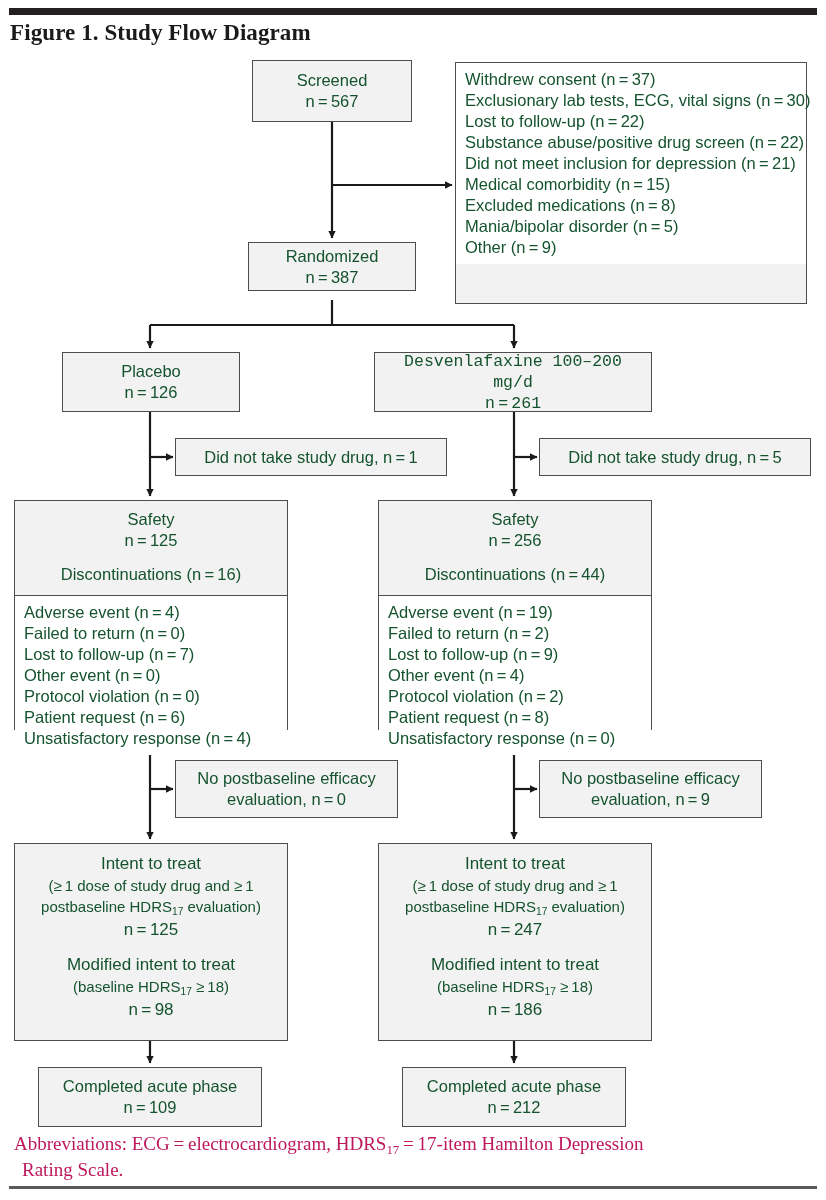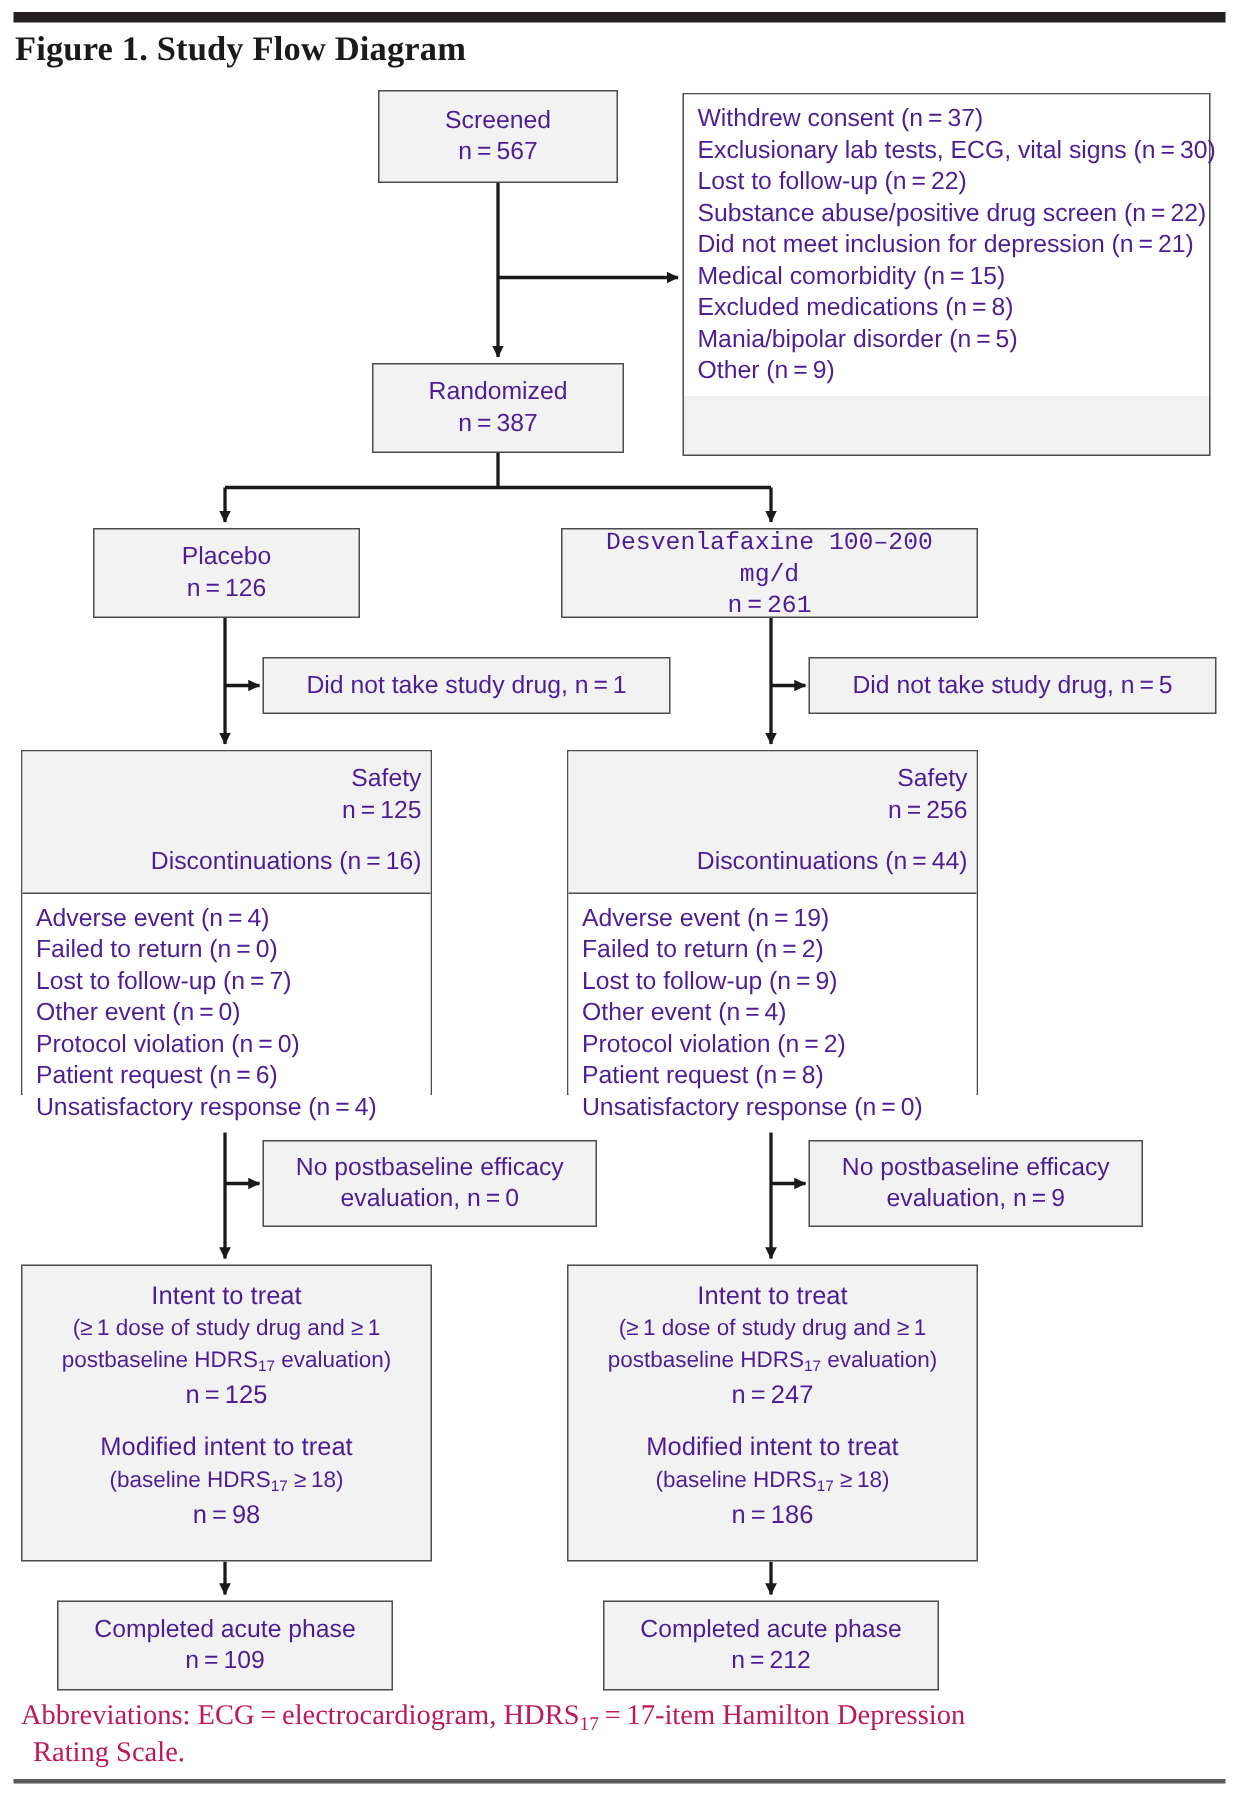--- a/index.html
+++ b/index.html
@@ -57,26 +57,26 @@
   sub { font-size: 0.68em; vertical-align: baseline; position: relative; top: 0.28em; }
 
   
   .box {
     position: absolute;
     box-sizing: border-box;
     border: 1.6px solid #4d4d4d;
     background: #f2f2f2;
     font-size: 16.5px;
     line-height: 21px;
-    color: #4c1d95;
+    color: #14532d;
   }
   .box .hdr {
     box-sizing: border-box;
     background: #f2f2f2;
-    text-align: right;
+    text-align: center;
     padding: 7px 6px 8px 6px;
     border-bottom: 1.4px solid #4d4d4d;
   }
   .box .hdr.left {
     text-align: left;
     padding: 5px 8px 6px 9px;
   }
   .box .listbody {
     box-sizing: border-box;
     background: #ffffff;
@@ -163,21 +163,21 @@
       <div>Lost to follow-up (n = 22)</div>
       <div>Substance abuse/positive drug screen (n = 22)</div>
       <div>Did not meet inclusion for depression (n = 21)</div>
       <div>Medical comorbidity (n = 15)</div>
       <div>Excluded medications (n = 8)</div>
       <div>Mania/bipolar disorder (n = 5)</div>
       <div>Other (n = 9)</div>
     </div>
   </div>
 
-  <div class="box" style="left:248px; top:242px; width:168px; height:60px;">
+  <div class="box" style="left:248px; top:242px; width:168px; height:49px;">
     <div class="centerbox">
       <div>
         <div>Randomized</div>
         <div>n = 387</div>
       </div>
     </div>
   </div>
 
   <div class="box" style="left:62px; top:352px; width:178px; height:60px;">
     <div class="centerbox">

